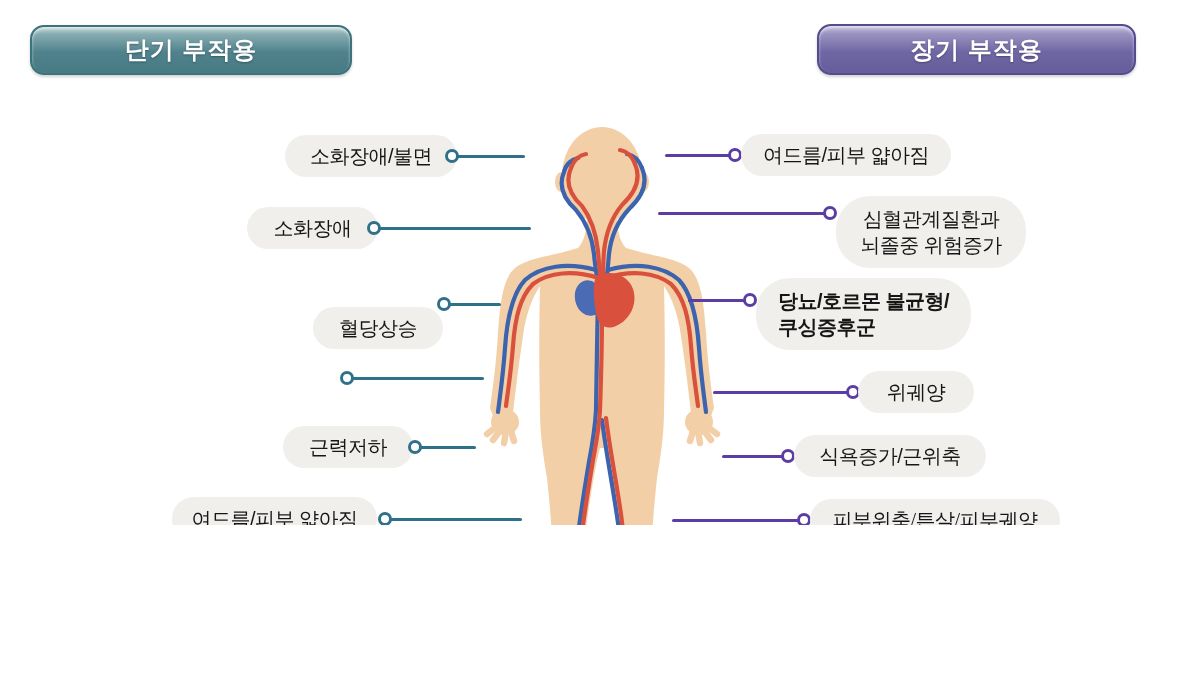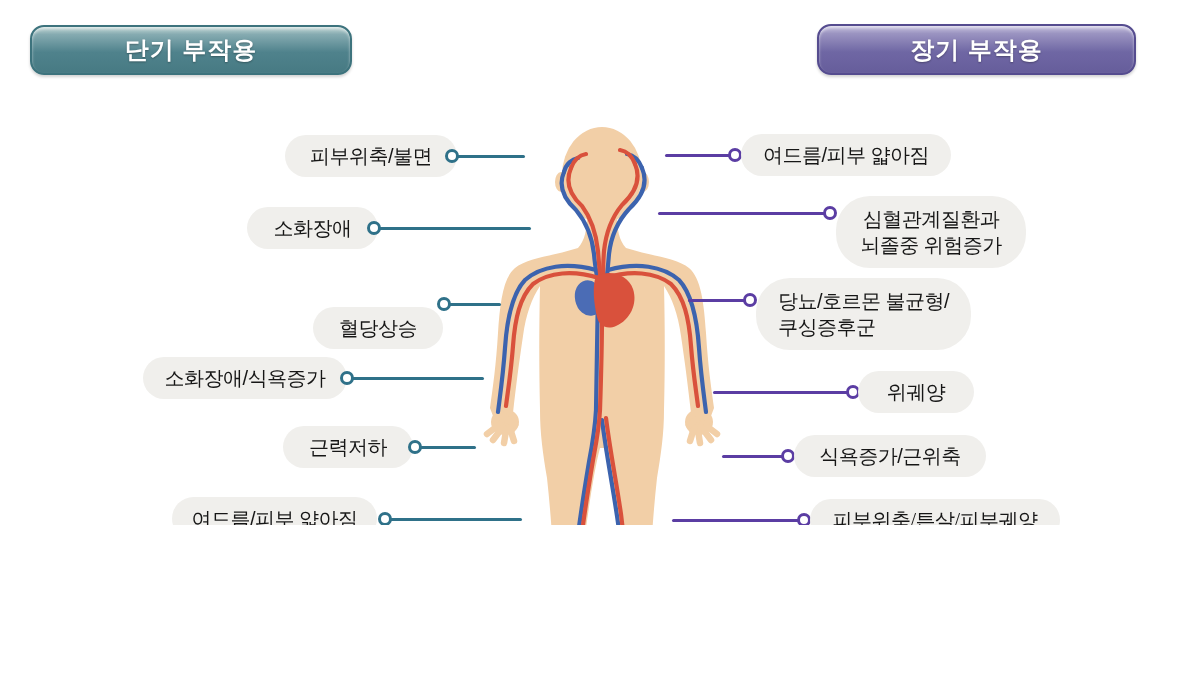--- a/index.html
+++ b/index.html
@@ -24,21 +24,21 @@
     box-shadow:inset 0 2px 3px rgba(255,255,255,.55),0 2px 3px rgba(0,0,0,.18);
   }
   
   .pill{
     position:absolute;background:#f0efec;border-radius:22px;
     display:flex;align-items:center;justify-content:center;flex-direction:column;
     font-size:20px;color:#161616;font-weight:500;letter-spacing:-0.5px;
     line-height:1.3;white-space:nowrap;text-align:center;
   }
   .pill.two{border-radius:34px;}
-  .pill.left-align{align-items:flex-start;padding-left:22px;box-sizing:border-box;text-align:left;}
+  .pill.left-align{align-items:flex-start;padding-left:22px;box-sizing:border-box;text-align:left;font-weight:bold;}
   
   .line{position:absolute;height:3px;border-radius:2px;}
   .line.teal{background:#2f7189;}
   .line.purple{background:#5b3da3;}
   .dot{
     position:absolute;width:14px;height:14px;border-radius:50%;
     background:#fff;box-sizing:border-box;
   }
   .dot.teal{border:3px solid #2f7189;}
   .dot.purple{border:3px solid #5b3da3;}
@@ -141,40 +141,37 @@
       <path d="M 151 300 C 155 332, 161 362, 166 396 C 170 430, 174 465, 177 497"></path>
     </g>
 
     <g>
       <ellipse cx="134" cy="180" rx="14" ry="18" fill="#4b6cb5" transform="rotate(-12 134 180)"></ellipse>
       <path d="M 141 158 C 156 151, 173 157, 178 171 C 183 186, 175 202, 161 208 C 152 212, 144 208, 142 199 C 139 186, 137 168, 141 158 Z" fill="#d9513c"></path>
     </g>
   </svg>
 
   <div class="pill" style="left:285px;top:135px;width:172px;height:42px;">
-    <span>피부위축/불면</span>
+    <span>소화장애/불면</span>
   </div>
   <div class="line teal" style="left:457px;top:155px;width:68px;"></div>
   <div class="dot teal" style="left:445px;top:149px;"></div>
 
   <div class="pill" style="left:247px;top:207px;width:131px;height:42px;">
     <span>소화장애</span>
   </div>
   <div class="line teal" style="left:379px;top:227px;width:152px;"></div>
   <div class="dot teal" style="left:367px;top:221px;"></div>
 
   <div class="pill" style="left:313px;top:283px;width:130px;height:42px;margin-top:24px;">
     <span>혈당상승</span>
   </div>
   <div class="line teal" style="left:449px;top:303px;width:52px;"></div>
   <div class="dot teal" style="left:437px;top:297px;"></div>
 
-  <div class="pill" style="left:143px;top:357px;width:204px;height:42px;">
-    <span>소화장애/식욕증가</span>
-  </div>
   <div class="line teal" style="left:352px;top:377px;width:132px;"></div>
   <div class="dot teal" style="left:340px;top:371px;"></div>
 
   <div class="pill" style="left:283px;top:426px;width:130px;height:42px;">
     <span>근력저하</span>
   </div>
   <div class="line teal" style="left:420px;top:446px;width:56px;"></div>
   <div class="dot teal" style="left:408px;top:440px;"></div>
 
   <div class="pill" style="left:172px;top:497px;width:205px;height:43px;">

